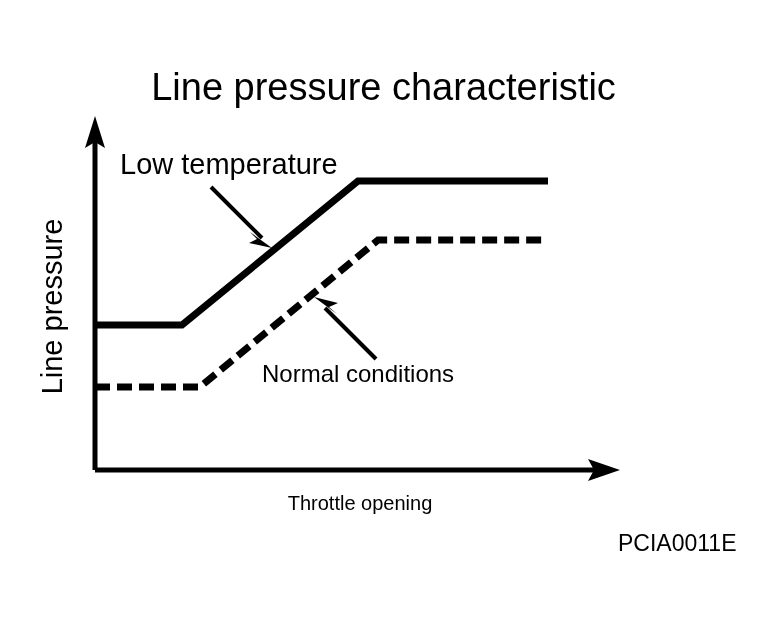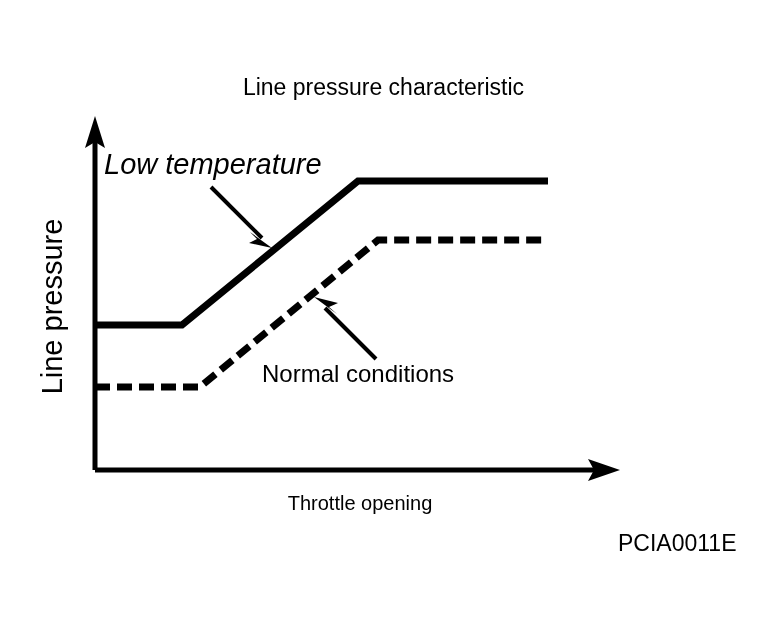--- a/index.html
+++ b/index.html
@@ -28,32 +28,31 @@
     position: absolute;
     white-space: nowrap;
     color: #000000;
     font-family: "Liberation Sans", sans-serif;
   }
   #chart-title {
     left: 0;
     top: 68px;
     width: 767px;
     text-align: center;
-    font-size: 23px;
+    font-size: 38px;
     line-height: 38px;
     white-space: normal;
   }
   #chart-title .title-line {
     display: block;
   }
   #series-label-low {
-    left: 104px;
+    left: 120px;
     top: 148px;
     font-size: 29px;
-    font-style: italic;
   }
   #series-label-normal {
     left: 262px;
     top: 360px;
     font-size: 24px;
   }
   #axis-label-y {
     left: -48px;
     top: 290px;
     width: 200px;

